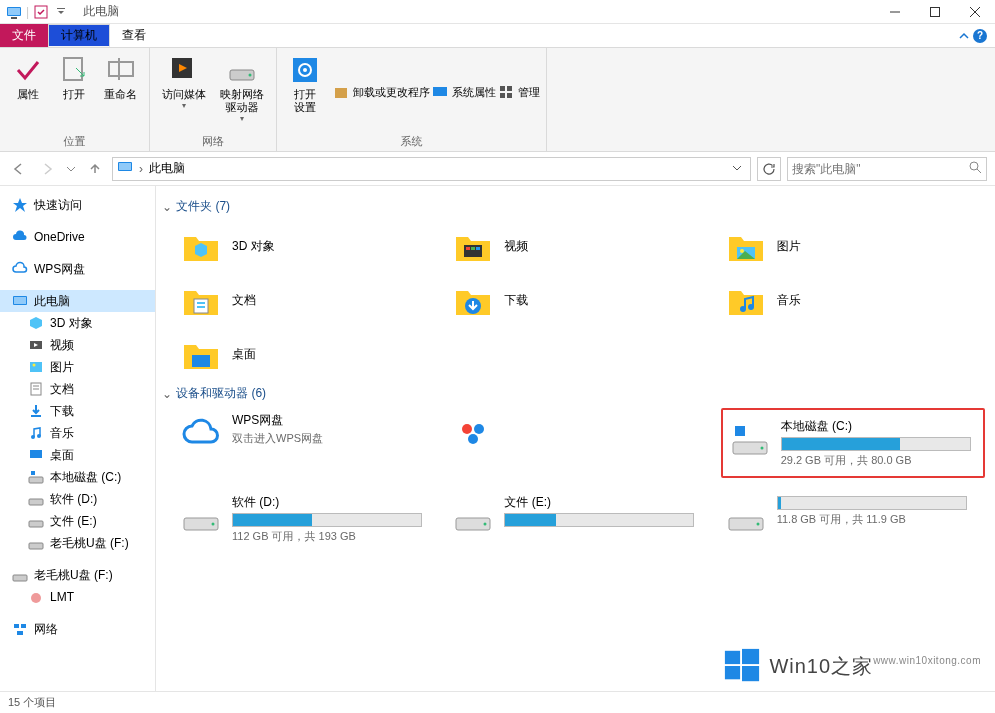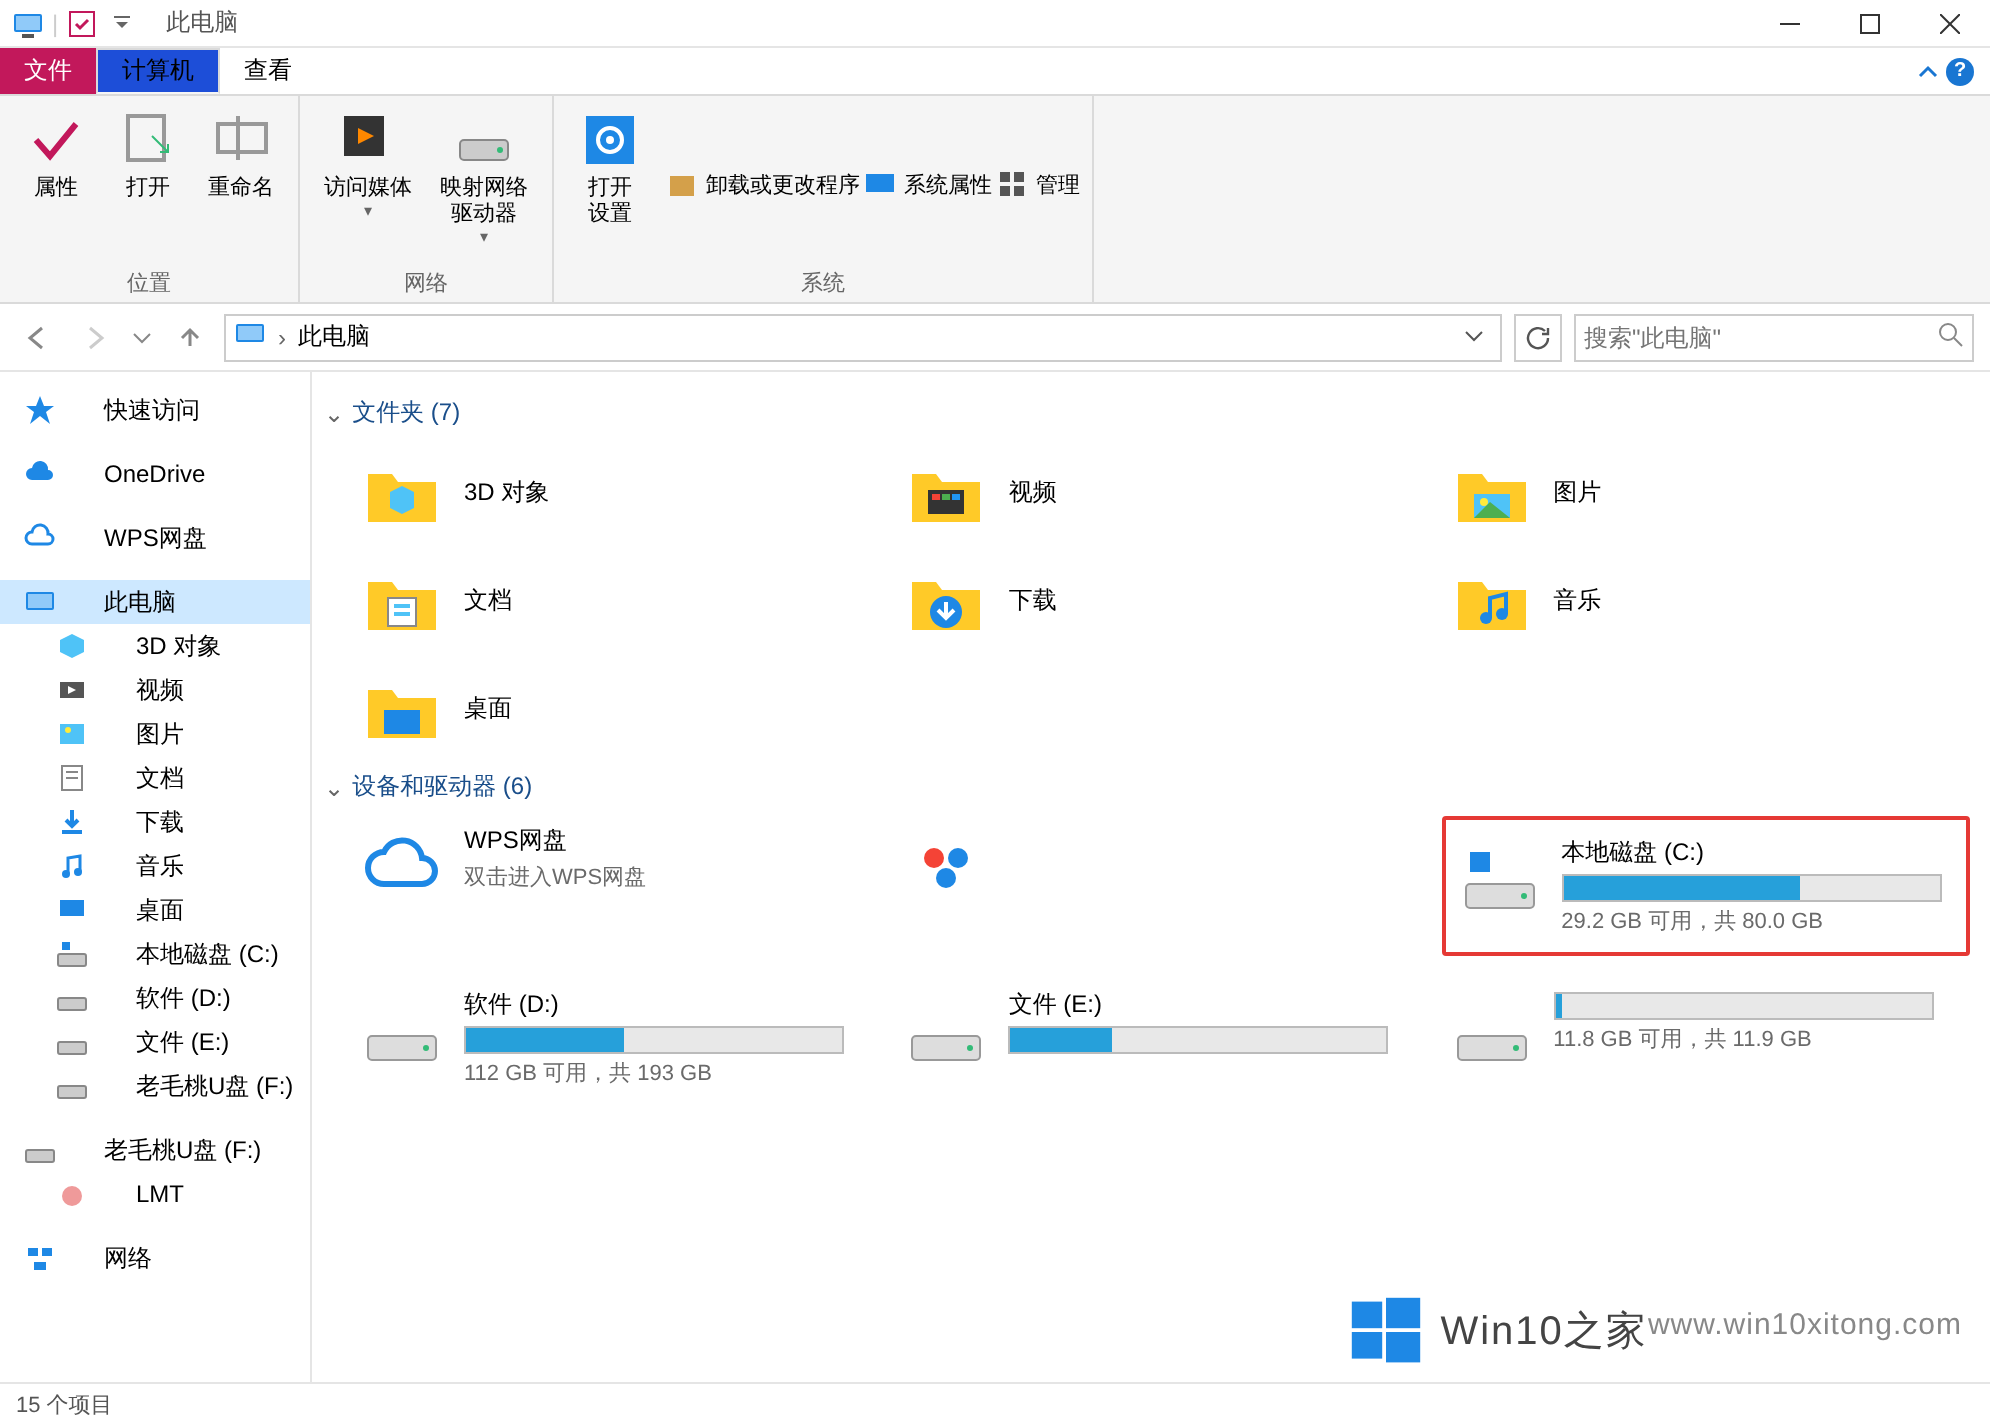--- a/index.html
+++ b/index.html
@@ -43,21 +43,21 @@
 .search-box { width:200px; height:24px; border:1px solid #ccc; display:flex; align-items:center; padding:0 4px; color:#888; }
 .search-box input { border:none; outline:none; flex:1; font-size:12px; background:transparent; }
 .search-box .sicon { color:#888; }
 .addr-down { margin-left:auto; color:#555; padding:0 4px; }
 
 
 .body { display:flex; height: calc(100% - 24px - 24px - 104px - 34px - 22px); }
 
 
 .tree { width: 156px; border-right: 1px solid #e5e5e5; overflow:auto; padding: 8px 0; }
-.tree-item { display:flex; align-items:center; gap:24px; padding:2px 6px 2px 12px; height:22px; }
+.tree-item { display:flex; align-items:center; gap:6px; padding:2px 6px 2px 12px; height:22px; }
 .tree-item.indent1 { padding-left: 28px; }
 .tree-item.selected { background:#cde8ff; }
 .tree-item .ticon { width:16px; height:16px; display:flex; align-items:center; justify-content:center; }
 .tree-gap { height:10px; }
 
 
 .content { flex:1; overflow:auto; padding: 6px 10px 0 6px; }
 .section-hdr { display:flex; align-items:center; gap:4px; color:#1a4e8a; padding:6px 0; font-size:12px; }
 .section-hdr .chev { color:#666; }
 .folder-grid { display:grid; grid-template-columns: repeat(3, 1fr); gap:4px 8px; padding-left:14px; }
@@ -77,21 +77,21 @@
 .drive-sub { font-size:11px; color:#6a6a6a; }
 
 
 .statusbar { position:absolute; bottom:0; left:0; right:0; height:22px; border-top:1px solid #e5e5e5; display:flex; align-items:center; padding:0 8px; font-size:11px; color:#555; background:#fff;}
 
 
 .watermark { position:absolute; right:14px; bottom:28px; display:flex; align-items:center; gap:8px; }
 .watermark .wm-logo { width:38px; height:38px; }
 .watermark .wm-text { display:flex; flex-direction:row; line-height:1.1; }
 .watermark .wm-main { font-size:20px; color:#444; font-weight:500; letter-spacing:1px; }
-.watermark .wm-url { font-size:15px; color:#888; letter-spacing:0.5px; }
+.watermark .wm-url { font-size:10px; color:#888; letter-spacing:0.5px; }
 
 
 .svg16 { width:16px; height:16px; }
 .svg32 { width:32px; height:32px; }
 .svg42 { width:42px; height:42px; }
 
 .blur { filter: blur(3px); color:#aaa; }
 </style>
 </head>
 <body>

